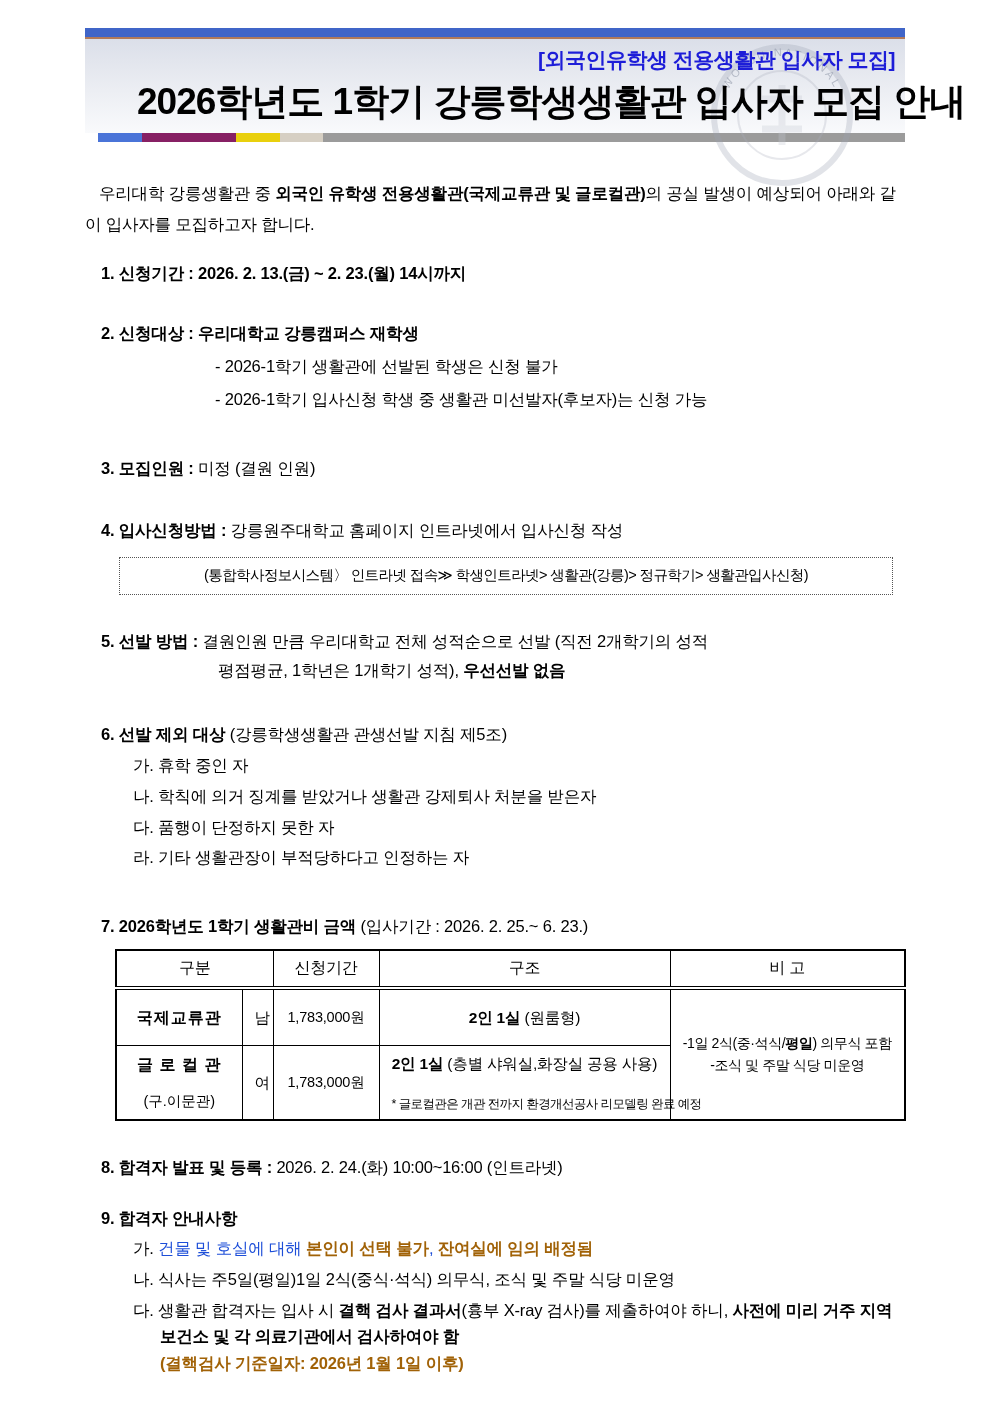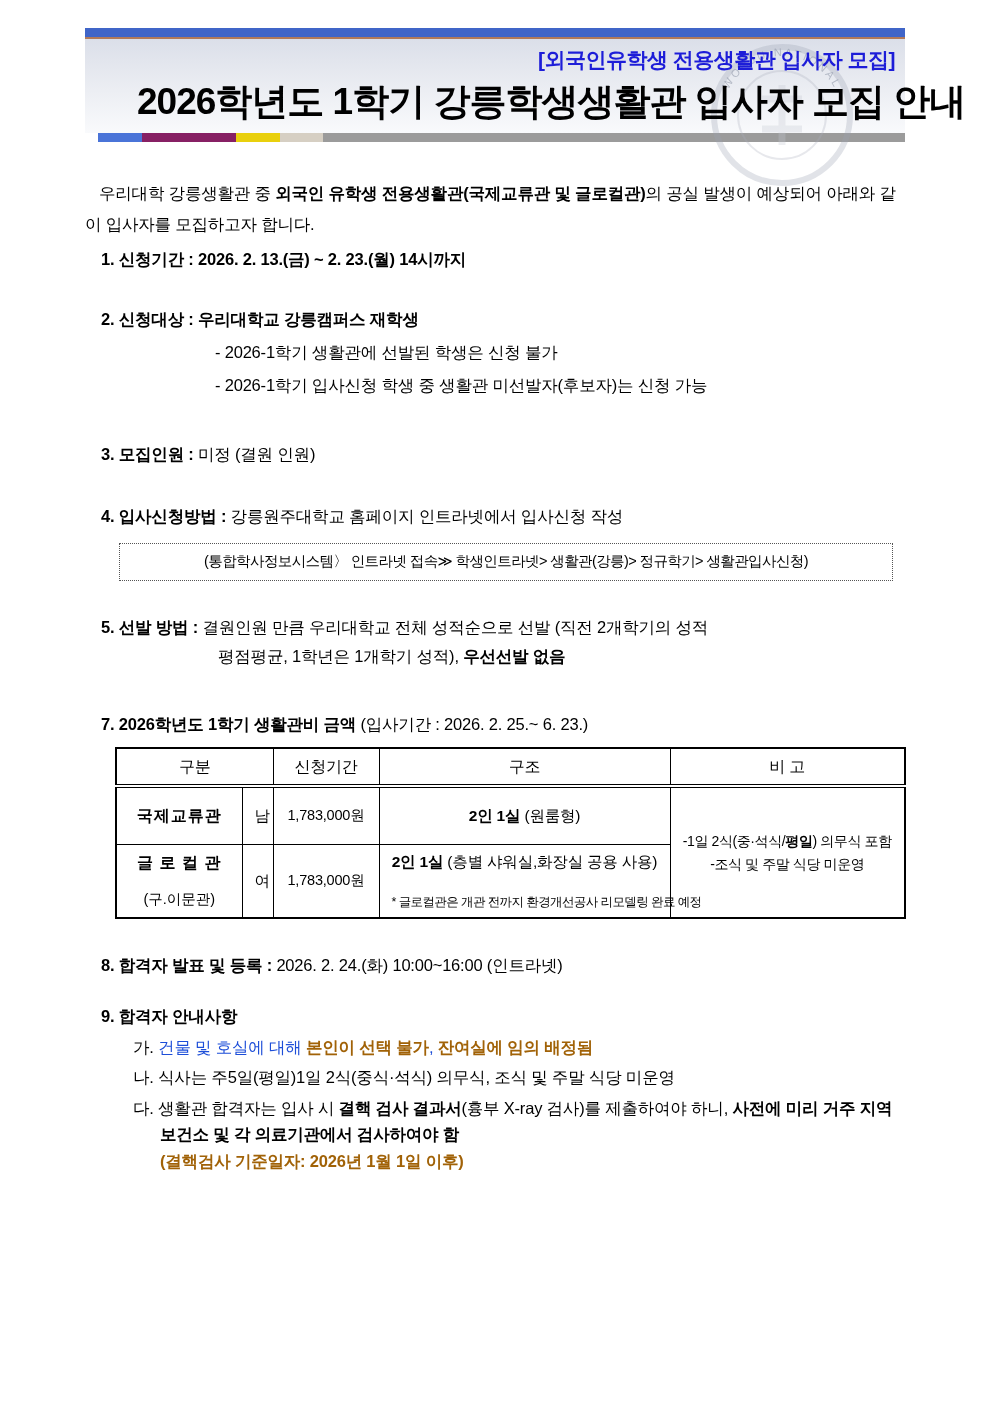--- a/index.html
+++ b/index.html
@@ -34,21 +34,21 @@
   
   p { margin:0; }
   .b   { font-weight:bold; }
   .bl  { color:#1d4ed8; }
   .blb { color:#a16207; font-weight:bold; }
 
   .intro { margin-top:36px; font-size:16.5px; line-height:1.9; text-indent:14px; letter-spacing:-0.2px; }
 
   .sec { font-size:16.5px; line-height:1.5; letter-spacing:-0.2px; }
   .sec > .head { margin-left:16px; }
-  .s1 { margin-top:6px; }
+  .s1 { margin-top:20px; }
   .s2 { margin-top:36px; }
   .s2 .sub { margin-left:130px; margin-top:8px; }
   .s3 { margin-top:44px; }
   .s4 { margin-top:38px; }
   .s4 .box {
     margin:14px 0 0 34px; width:774px;
     border:1px dotted #555;
     padding:7px 4px; font-size:14.5px; letter-spacing:-0.6px;
     white-space:nowrap; text-align:center;
   }
@@ -132,20 +132,27 @@
   <div class="sec s4">
     <p class="head"><span class="b">4. 입사신청방법 : </span><span>강릉원주대학교 홈페이지 인트라넷에서  입사신청 작성</span></p>
     <div class="box">(통합학사정보시스템〉 인트라넷 접속≫ 학생인트라넷&gt; 생활관(강릉)&gt; 정규학기&gt; 생활관입사신청)</div>
   </div>
 
   <div class="sec s5">
     <p class="head"><span class="b">5. 선발 방법 : </span><span>결원인원 만큼 우리대학교 전체 성적순으로 선발 (직전 2개학기의 성적</span></p>
     <p class="line2"><span>평점평균, 1학년은 1개학기 성적), </span><span class="b">우선선발 없음</span></p>
   </div>
 
+  <div class="sec s6">
+    <p class="head"><span class="b">6. 선발 제외 대상 </span><span>(강릉학생생활관 관생선발 지침 제5조)</span></p>
+    <p class="sub">가. 휴학 중인 자</p>
+    <p class="sub">나. 학칙에 의거 징계를 받았거나 생활관 강제퇴사 처분을 받은자</p>
+    <p class="sub">다. 품행이 단정하지 못한 자</p>
+    <p class="sub">라. 기타 생활관장이 부적당하다고 인정하는 자</p>
+  </div>
 
   <div class="sec s7">
     <p class="head"><span class="b">7. 2026학년도 1학기 생활관비 금액 </span><span>(입사기간 : 2026. 2. 25.~ 6. 23.)</span></p>
     <table class="fee-table">
       <colgroup>
         <col style="width:126px">
           <col style="width:31px">
           <col style="width:106px">
           <col style="width:291px">
           <col style="width:235px">

